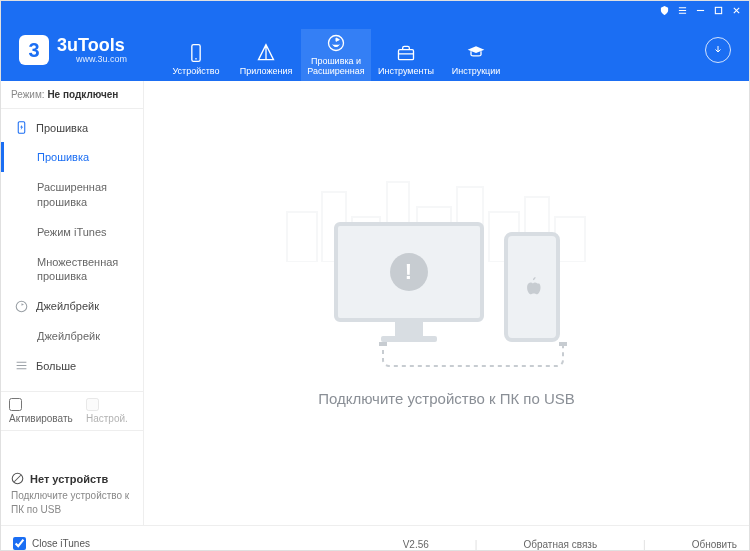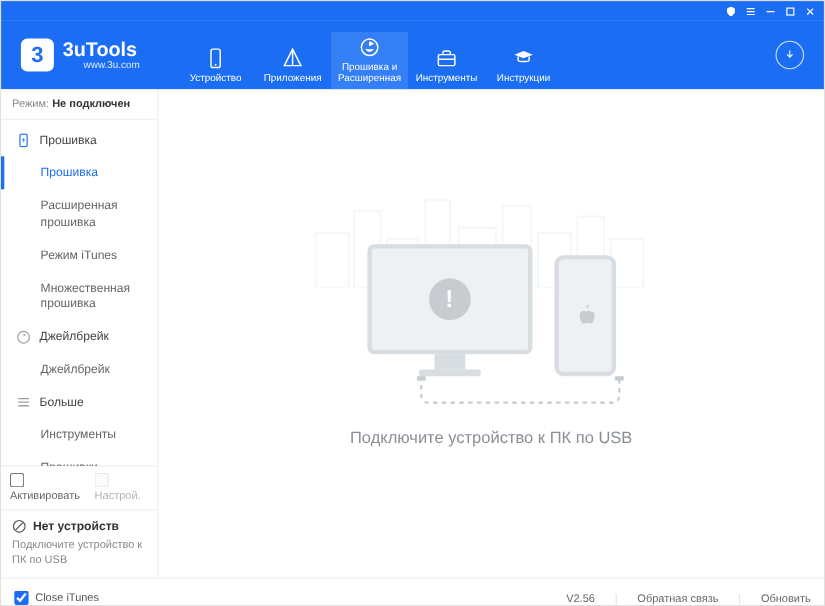--- a/index.html
+++ b/index.html
@@ -30,21 +30,21 @@
 .mode-row b { color: #333; }
 .side-list { flex: 1; overflow: auto; padding-top: 4px; }
 .side-group { display: flex; align-items: center; gap: 8px; padding: 8px 14px; color: #444; font-weight: 500; cursor: pointer; }
 .side-group svg { width: 13px; height: 13px; }
 .side-sub { padding: 8px 14px 8px 36px; color: #666; cursor: pointer; line-height: 1.3; }
 .side-sub.active { color: #1b6ef3; position: relative; }
 .side-sub.active::before { content: ""; position: absolute; left: 0; top: 0; bottom: 0; width: 3px; background: #1b6ef3; }
 .activate-row { border-top: 1px solid #eee; padding: 6px 8px; display: flex; gap: 10px; font-size: 10px; color: #666; align-items: center; }
 .activate-row input { margin-right: 2px; }
 .no-device { border-top: 1px solid #eee; padding: 8px 10px 10px; }
-.no-device-h { display: flex; align-items: center; gap: 6px; font-size: 11px; color: #333; font-weight: 600; margin-bottom: 4px; }
+.no-device-h { display: flex; align-items: center; gap: 6px; font-size: 11px; color: #333; font-weight: 600; margin-bottom: 4px; margin-top: 33px; }
 .no-device-h svg { width: 13px; height: 13px; }
 .no-device-p { font-size: 10px; color: #888; line-height: 1.4; }
 
 
 .content { flex: 1; position: relative; display: flex; align-items: center; justify-content: center; }
 .illus { position: relative; width: 340px; text-align: center; }
 .skyline { position: absolute; top: -40px; left: 50%; transform: translateX(-50%); width: 360px; height: 100px; opacity: .28; }
 .devices { position: relative; display: flex; align-items: flex-end; justify-content: center; gap: 20px; margin-top: 20px; }
 .monitor { width: 150px; }
 .monitor-screen { width: 150px; height: 100px; border: 4px solid #d8dde2; border-radius: 6px; background: #eef1f4; display: flex; align-items: center; justify-content: center; }
@@ -55,21 +55,21 @@
 .apple-ic { width: 18px; height: 20px; fill: #c7ccd1; }
 .cable { position: absolute; left: 72px; right: 20px; bottom: -28px; height: 28px; }
 .cable svg { width: 100%; height: 100%; }
 .connect-text { margin-top: 48px; font-size: 15px; color: #8a8f96; }
 
 
 .footer { position: absolute; bottom: 0; left: 0; right: 0; height: 25px; border-top: 1px solid #eee; display: flex; align-items: flex-end; padding: 0 12px; font-size: 10px; color: #555; background: #fff; }
 .footer .left { display: flex; align-items: center; gap: 6px; }
 .footer .left input { accent-color: #1b6ef3; }
 .footer .right { margin-left: auto; display: flex; align-items: center; gap: 18px; color: #666; }
-.footer .right span { cursor: pointer; }
+.footer .right span { cursor: pointer; margin-left: 28px; }
 .sep { color: #ddd; }
 </style>
 </head>
 <body>
 
 <div class="titlebar">
   <div class="win-btn">
       <svg viewBox="0 0 10 10">
         <path d="M5 0 L9 2 V5 C9 8 5 10 5 10 C5 10 1 8 1 5 V2 Z" fill="#fff"></path>
       </svg>

